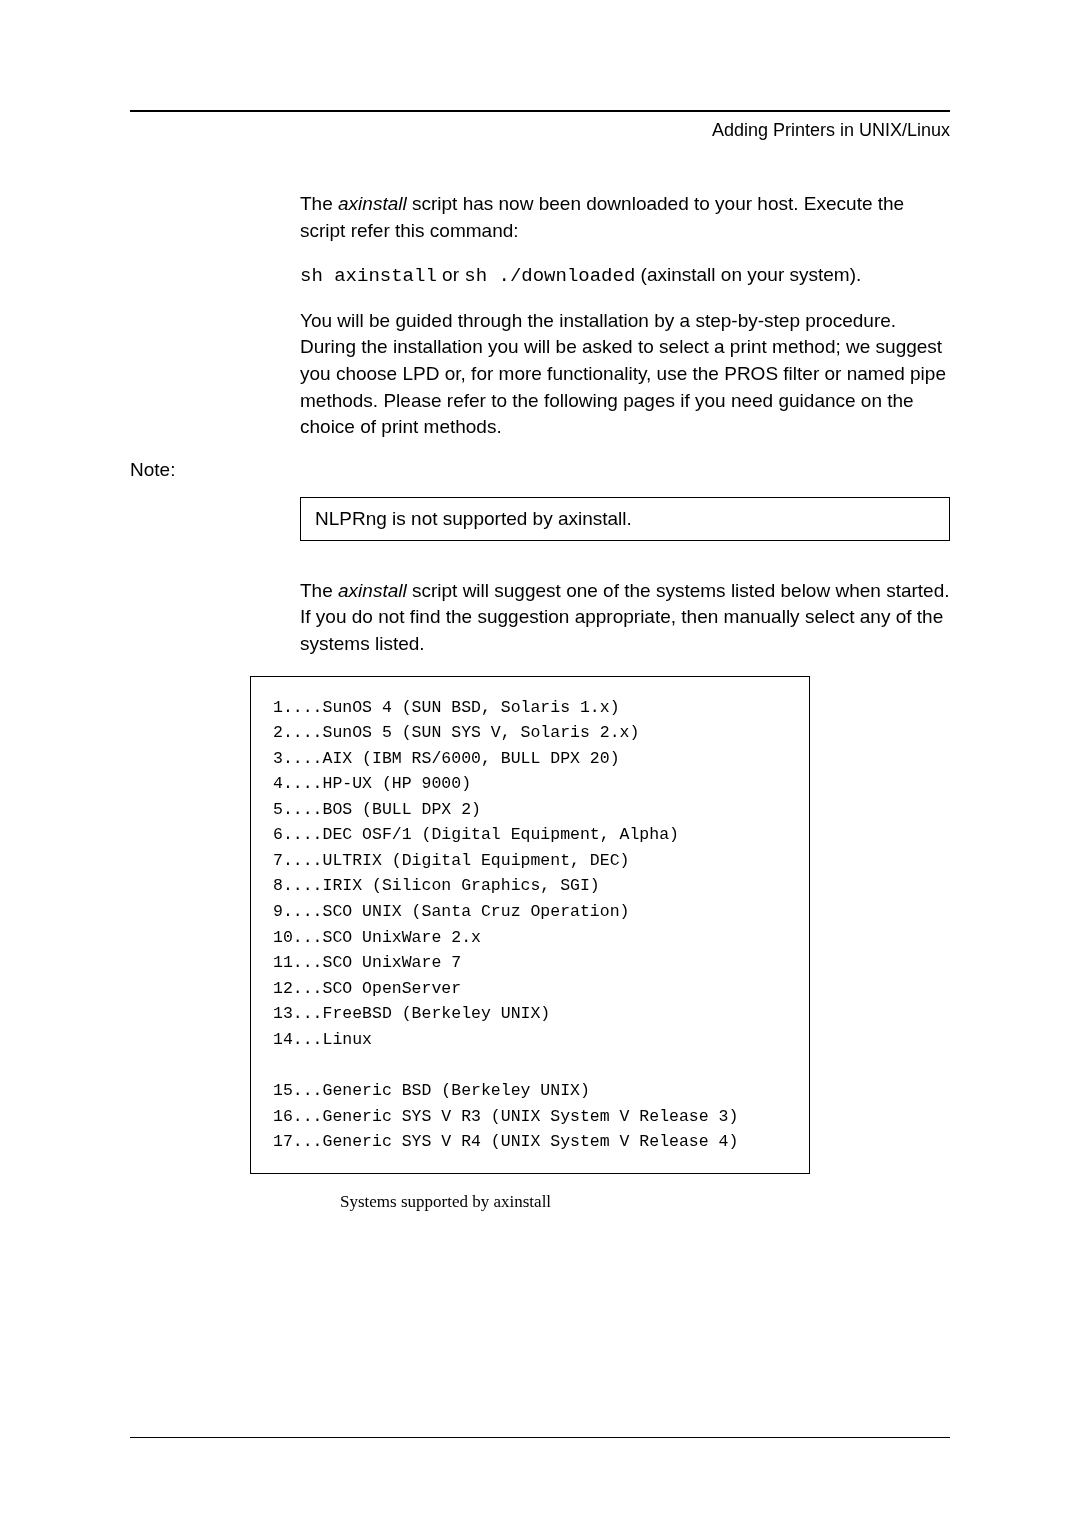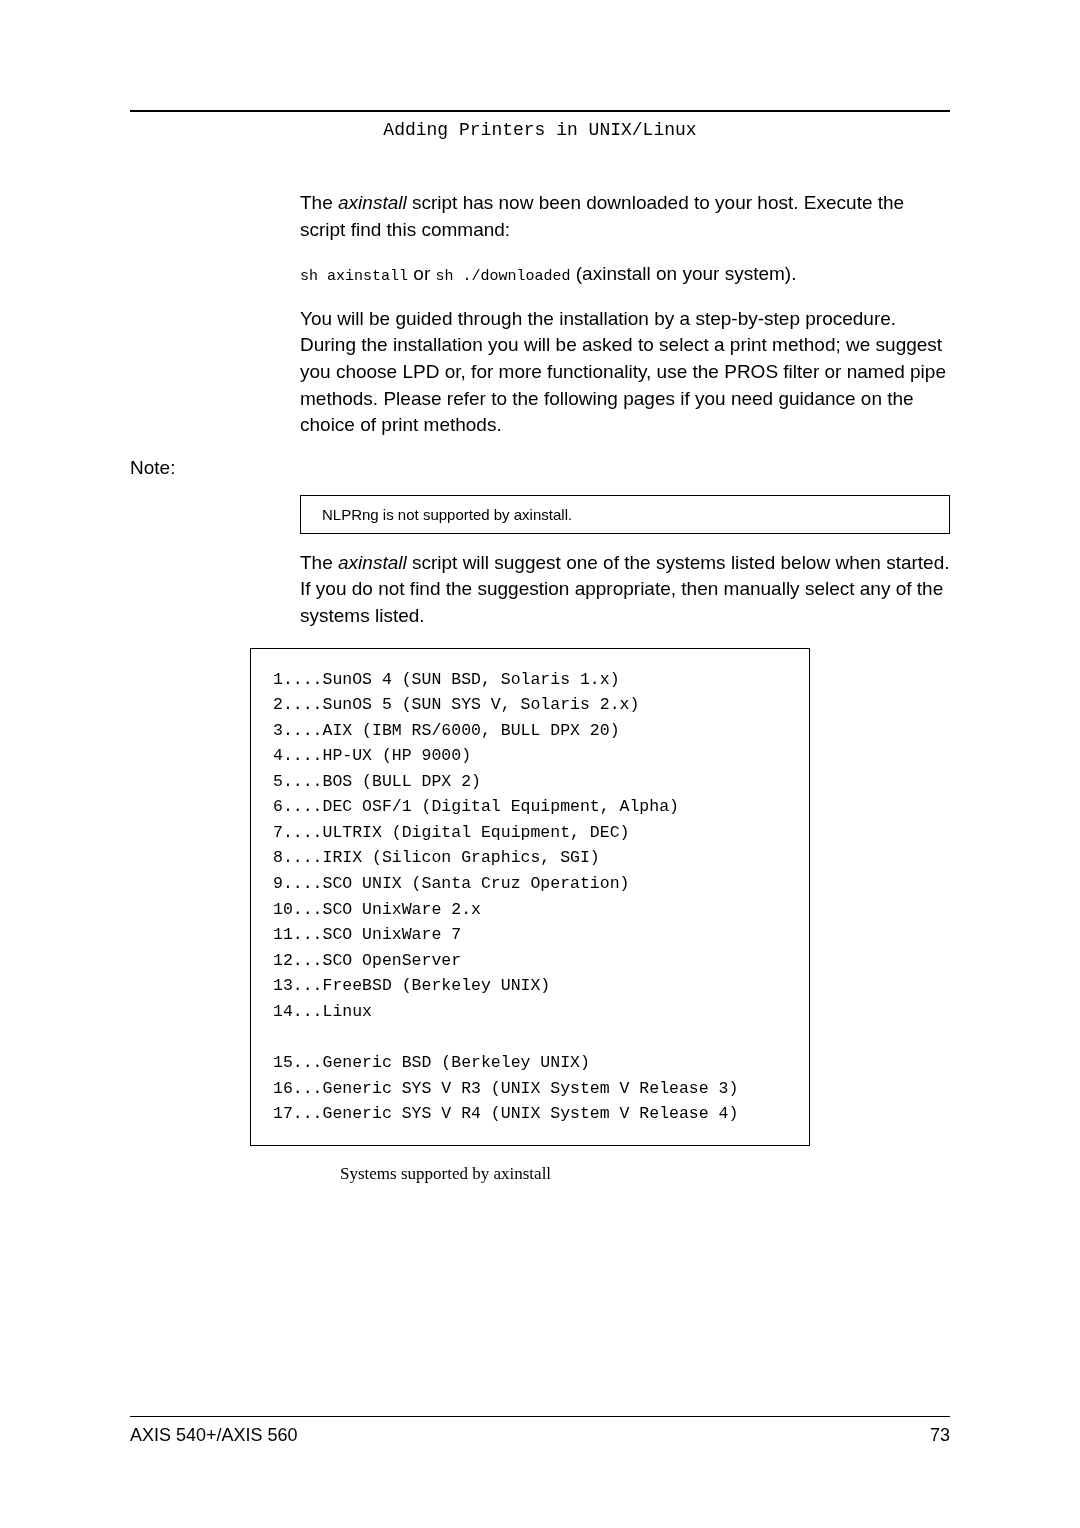--- a/index.html
+++ b/index.html
@@ -14,48 +14,47 @@
     height: 1528px;
     position: relative;
     padding: 110px 130px 0 130px;
     color: #000;
   }
   .header-line {
     border-top: 2px solid #000;
     margin-bottom: 8px;
   }
   .header-text {
-    text-align: center;
+    text-align: right;
     font-size: 18px;
     margin-bottom: 50px;
-    font-family: Liberation Mono, monospace;
   }
   .body-para {
     margin-left: 170px;
     font-size: 19px;
     line-height: 1.4;
     margin-bottom: 18px;
   }
   .body-para .italic {
     font-style: italic;
   }
   .mono {
     font-family: "Courier New", Courier, monospace;
-    font-size: 15px;
+    font-size: 19px;
   }
   .note-label {
     font-size: 19px;
     margin-bottom: 16px;
   }
   .note-box {
     margin-left: 170px;
     border: 1px solid #000;
-    padding: 10px 21px;
-    font-size: 15px;
-    margin-bottom: 16px;
+    padding: 10px 14px;
+    font-size: 19px;
+    margin-bottom: 37px;
   }
   .code-box {
     margin-left: 120px;
     width: 560px;
     border: 1px solid #000;
     padding: 18px 22px;
     font-family: "Courier New", Courier, monospace;
     font-size: 16.5px;
     line-height: 1.55;
     white-space: pre;
@@ -85,21 +84,21 @@
     font-size: 18px;
   }
 </style>
 </head>
 <body>
 
 <div class="header-line"></div>
 <div class="header-text">Adding Printers in UNIX/Linux</div>
 
 <p class="body-para">
-  <span>The </span><span class="italic">axinstall</span><span> script has now been downloaded to your host. Execute the script find this command:</span>
+  <span>The </span><span class="italic">axinstall</span><span> script has now been downloaded to your host. Execute the script refer this command:</span>
 </p>
 
 <p class="body-para">
   <span class="mono">sh axinstall</span><span> or </span><span class="mono">sh ./downloaded</span><span> (axinstall on your system).</span>
 </p>
 
 <p class="body-para">You will be guided through the installation by a step-by-step procedure. During the installation you will be asked to select a print method; we suggest you choose LPD or, for more functionality, use the PROS filter or named pipe methods. Please refer to the following pages if you need guidance on the choice of print methods.</p>
 
 <div class="note-label">Note:</div>
 
@@ -127,17 +126,13 @@
 14...Linux
 
 15...Generic BSD (Berkeley UNIX)
 16...Generic SYS V R3 (UNIX System V Release 3)
 17...Generic SYS V R4 (UNIX System V Release 4)</div>
 
 <div class="caption">Systems supported by axinstall</div>
 
 <div class="footer">
   <div class="footer-line"></div>
-  <div class="footer-row">
-    <span>AXIS 540+/AXIS 560</span>
-    <span>73</span>
-  </div>
 </div>
 
 </body></html>

